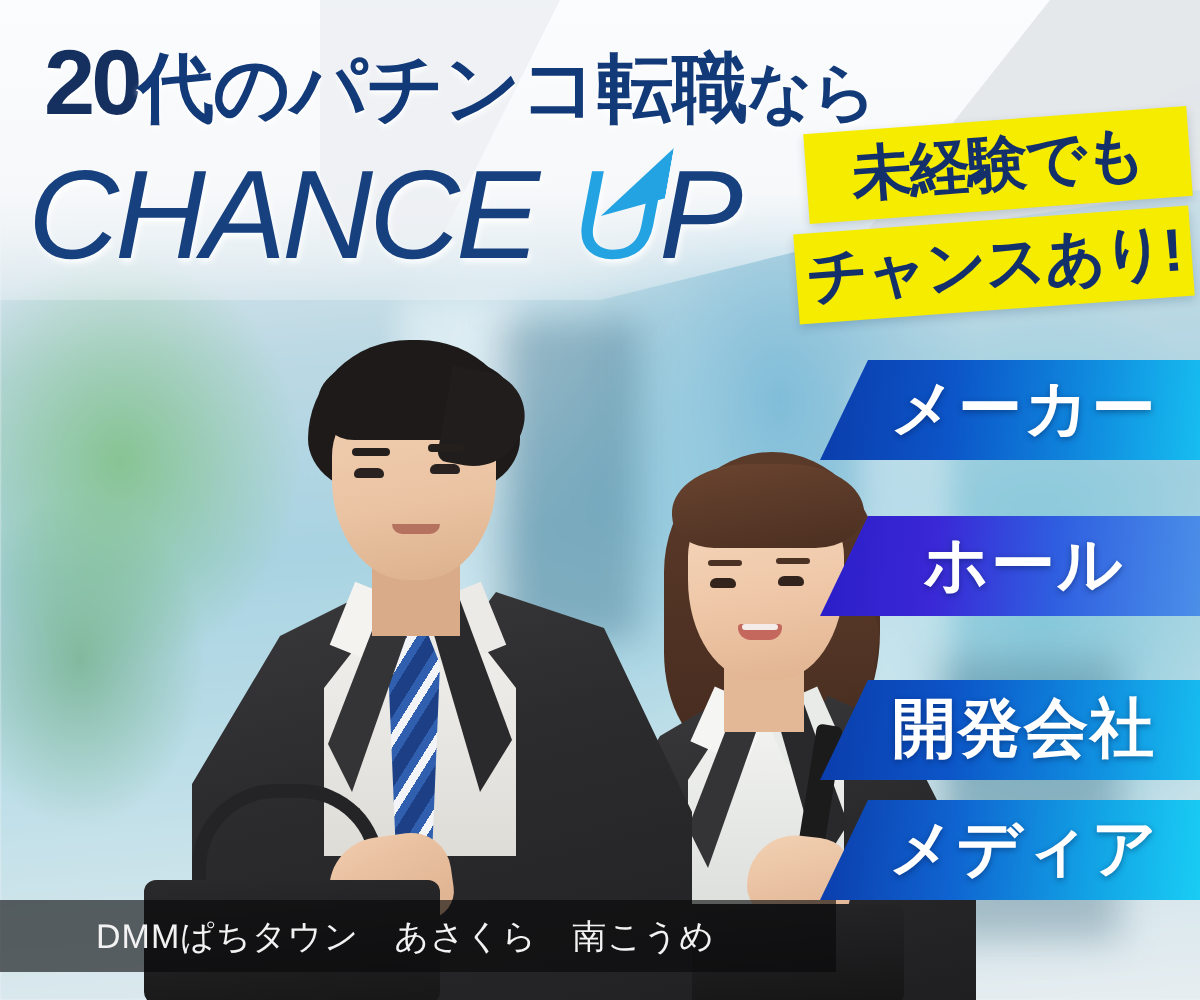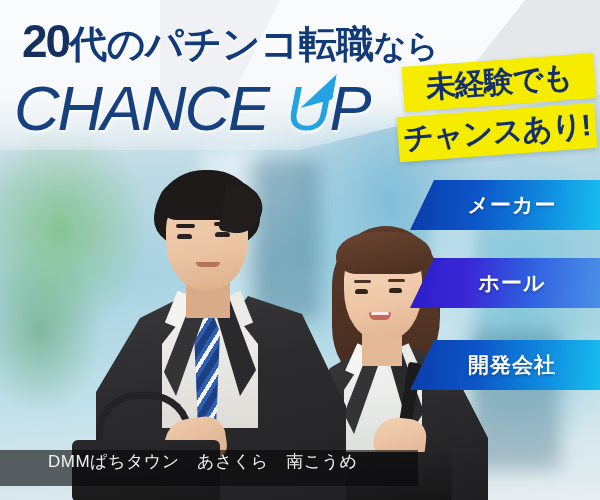--- a/index.html
+++ b/index.html
@@ -339,40 +339,41 @@
     height: 50px;
     margin-bottom: 10px;
     display: flex;
     align-items: center;
     justify-content: center;
     clip-path: polygon(24px 0, 190px 0, 190px 50px, 0 50px);
     box-shadow: 0 2px 6px rgba(0,20,60,0.25);
   }
   .menu-btn span {
     color: #ffffff;
-    font-size: 21px;
+    font-size: 32px;
     font-weight: 700;
     letter-spacing: 1px;
     text-shadow: 0 1px 3px rgba(0,25,70,0.45);
     padding-left: 14px;
   }
   .mb-1 { background: linear-gradient(95deg,#0b3cab 0%, #0c55c8 35%, #0f87dd 68%, #17bdf0 100%); }
   .mb-2 { background: linear-gradient(95deg,#2a1ec8 0%, #3a27d6 30%, #2f5fe0 62%, #4b8fe8 100%); margin-top: 28px; }
   .mb-3 { background: linear-gradient(95deg,#0b3cab 0%, #0c55c8 35%, #0f87dd 68%, #17bdf0 100%); margin-top: 32px; }
   .mb-4 { background: linear-gradient(95deg,#5c18d6 0%, #7a22e8 28%, #5a50e6 60%, #3f87e2 100%); }
   .mb-5 { background: linear-gradient(95deg,#0b3cab 0%, #0f63d0 35%, #12a0e4 70%, #19cdf4 100%); }
 
   
   .caption {
     position: absolute;
     left: 0; bottom: 14px;
     width: 418px;
     height: 36px;
     background: rgba(8,8,10,0.62);
     display: flex;
+    align-items: center;
   }
   .caption span {
     color: #f2f2f2;
     font-size: 17px;
     letter-spacing: 0.5px;
     padding-left: 48px;
     white-space: pre;
   }
 </style>
 </head>
@@ -455,19 +456,22 @@
   <div class="menu">
     <div class="menu-btn mb-1">
       <span>メーカー</span>
     </div>
     <div class="menu-btn mb-2">
       <span>ホール</span>
     </div>
     <div class="menu-btn mb-3">
       <span>開発会社</span>
     </div>
+    <div class="menu-btn mb-5">
+      <span>メディア</span>
+    </div>
   </div>
 
   <div class="caption">
     <span>DMMぱちタウン　あさくら　南こうめ</span>
   </div>
 
 </div>
 
 </body></html>

